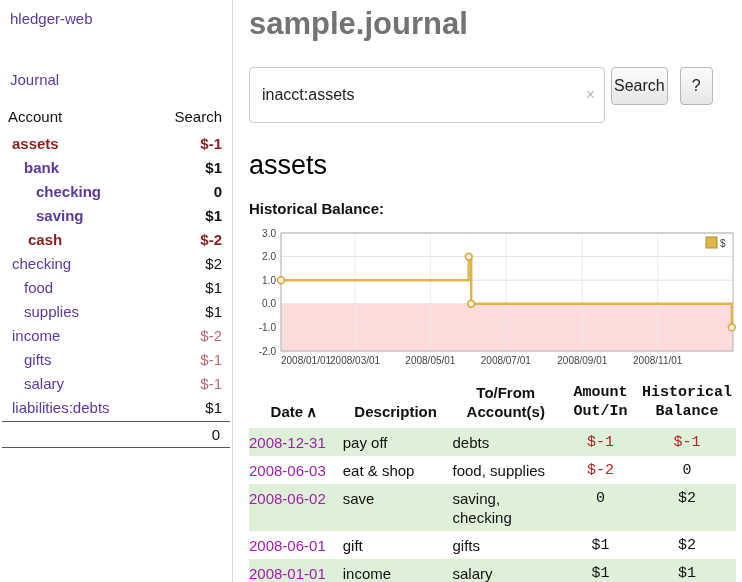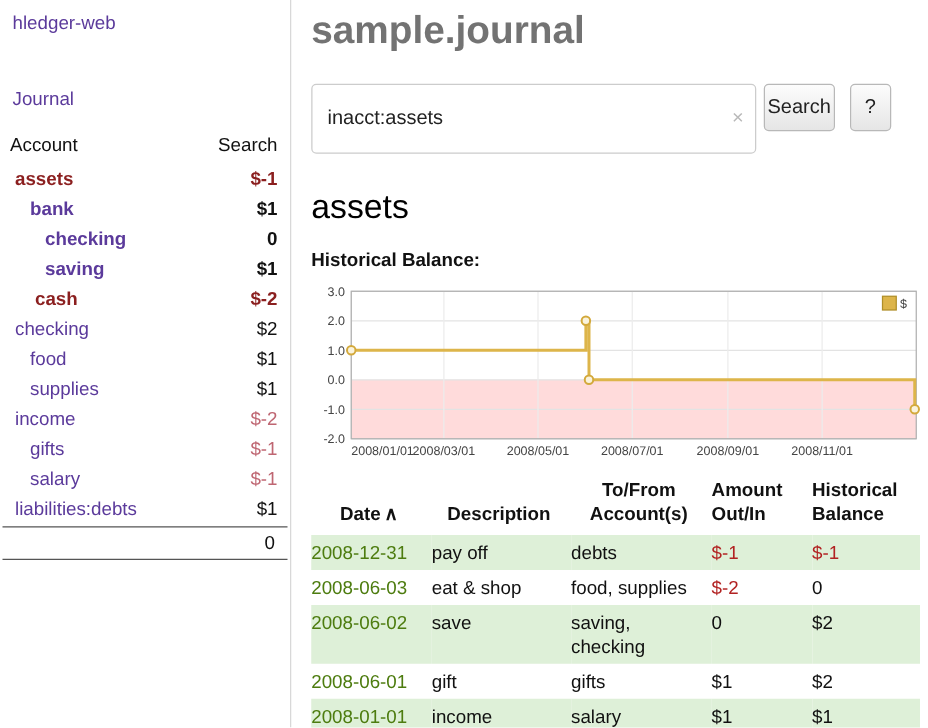--- a/index.html
+++ b/index.html
@@ -36,24 +36,24 @@
          background:linear-gradient(#fcfcfc,#e6e6e6); font-size:16px; color:#222;
          padding:0 2px; font-family:inherit; margin-left:6px; cursor:pointer; }
   .btn-help { padding:0 11px; margin-left:12px; }
   .acct-heading { font-size:27px; font-weight:400; color:#000; margin-top:27px; }
   .chart-label { font-size:15px; font-weight:bold; margin-top:19px; }
   #chart-svg { margin-top:8px; display:block; }
   .tick { font-size:10px; fill:#444; font-family:"Liberation Sans", sans-serif; }
   
   .register { width:100%; border-collapse:collapse; margin-top:10px; font-size:15px; }
   .register th { text-align:center; vertical-align:bottom; padding:2px 4px 7px 0; line-height:19px; font-weight:bold; }
-  .register th.num, .register td.num { text-align:left; }
+  .register th.num, .register td.num { text-align:center;font-family:Liberation Mono, monospace; }
   .register td { padding:4.5px 4px 4.5px 0; vertical-align:top; line-height:19px; }
   tr.stripe { background:#def0d8; }
-  .date-link { color:#4d7c0f; text-decoration:none; }
+  .date-link { color:#a21caf; text-decoration:none; }
   .neg { color:#b22222; }
   .sort { font-weight:bold; font-size:15px; padding-left:3px; }
 </style>
 </head>
 <body>
 
 <div class="sidebar">
   <a href="#" class="app-title">hledger-web</a>
   <a href="#" class="journal-link">Journal</a>
   <div class="acct-header">

